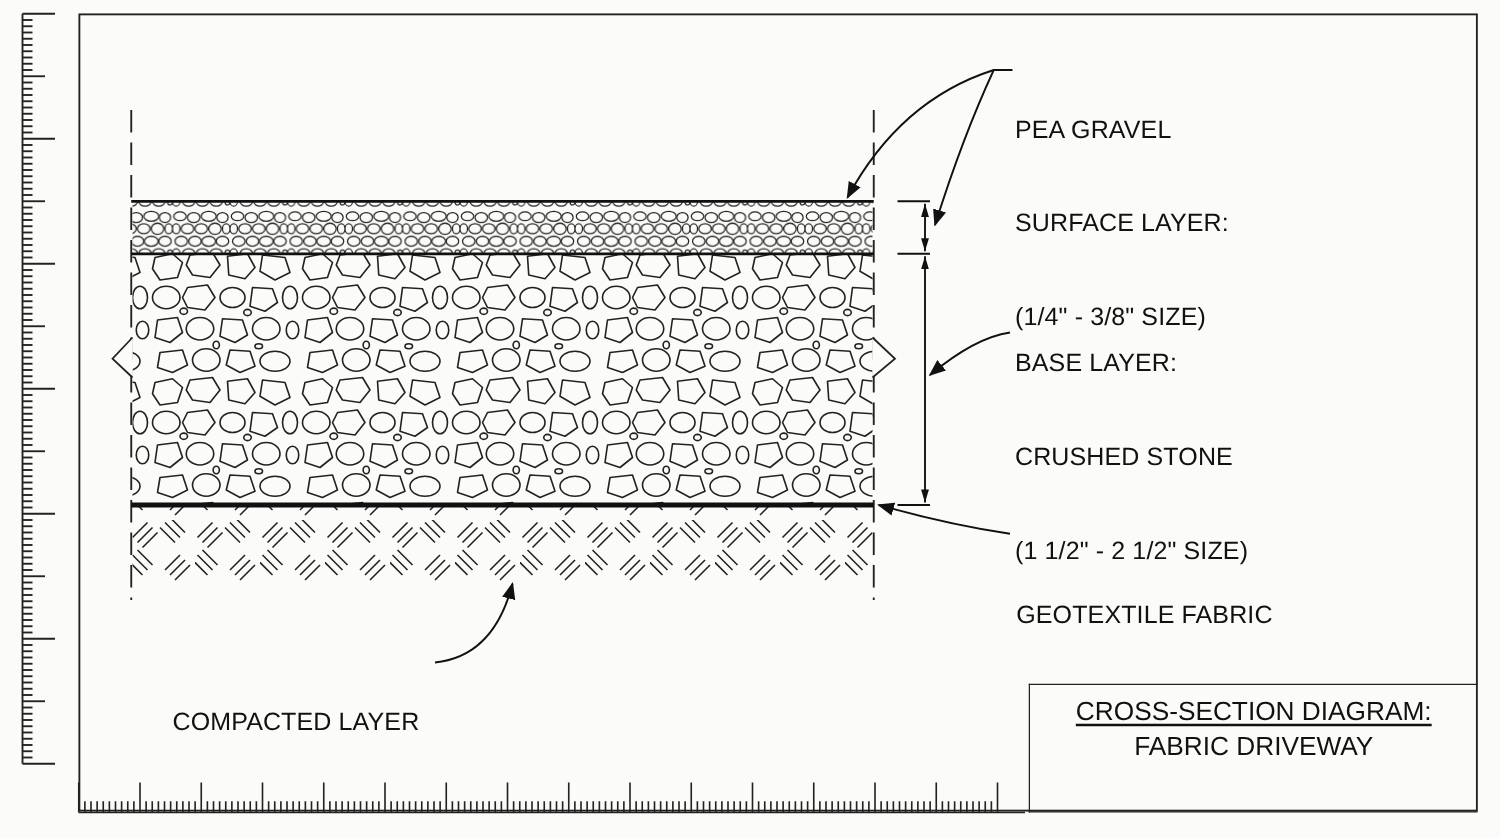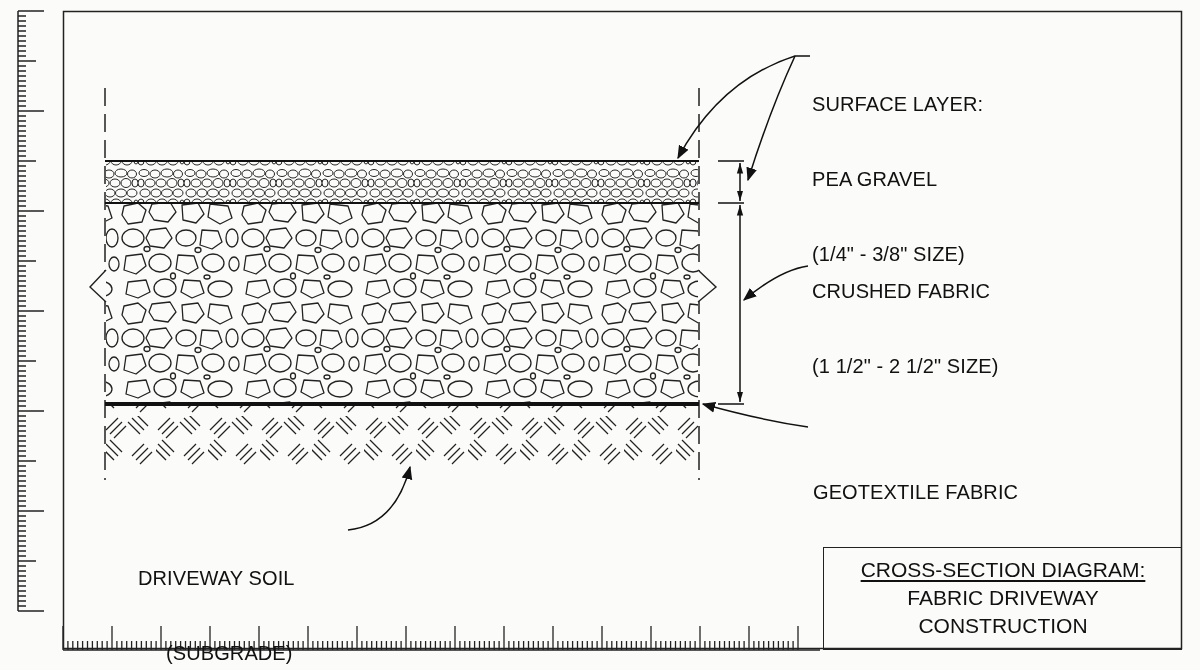--- a/index.html
+++ b/index.html
@@ -410,36 +410,35 @@
   <g stroke="#111" stroke-width="1.5" fill="none">
     <path d="M810 56 L795 56 Q720 80 678 158" marker-end="url(#arr)"></path>
     <path d="M795 56 Q770 110 748 180" marker-end="url(#arr)"></path>
     <path d="M808 266 Q780 270 744 300" marker-end="url(#arr)"></path>
     <path d="M808 427 Q760 420 703 404" marker-end="url(#arr)"></path>
     <path d="M348 530 Q395 525 410 467" marker-end="url(#arr)"></path>
   </g>
 </svg>
 
 <div class="label" style="left:812px; top:42px;">
+  <div>PEA GRAVEL</div>
   <div>SURFACE LAYER:</div>
-  <div>PEA GRAVEL</div>
   <div>(1/4" - 3/8" SIZE)</div>
 </div>
 
 <div class="label" style="left:812px; top:229px;">
-  <div>CRUSHED FABRIC</div>
+  <div>BASE LAYER:</div>
+  <div>CRUSHED STONE</div>
   <div>(1 1/2" - 2 1/2" SIZE)</div>
 </div>
 
 <div class="label" style="left:813px; top:430px;">
   <div>GEOTEXTILE FABRIC</div>
 </div>
 
 <div class="label" style="left:138px; top:516px;">
-  <div>DRIVEWAY SOIL</div>
-  <div style="padding-left:28px;">(SUBGRADE)</div>
+  <div>COMPACTED LAYER</div>
 </div>
 
 <div class="title-box">
   <div class="title-main">CROSS-SECTION DIAGRAM:</div>
   <div>FABRIC DRIVEWAY</div>
-  <div>CONSTRUCTION</div>
 </div>
 
 </body></html>

